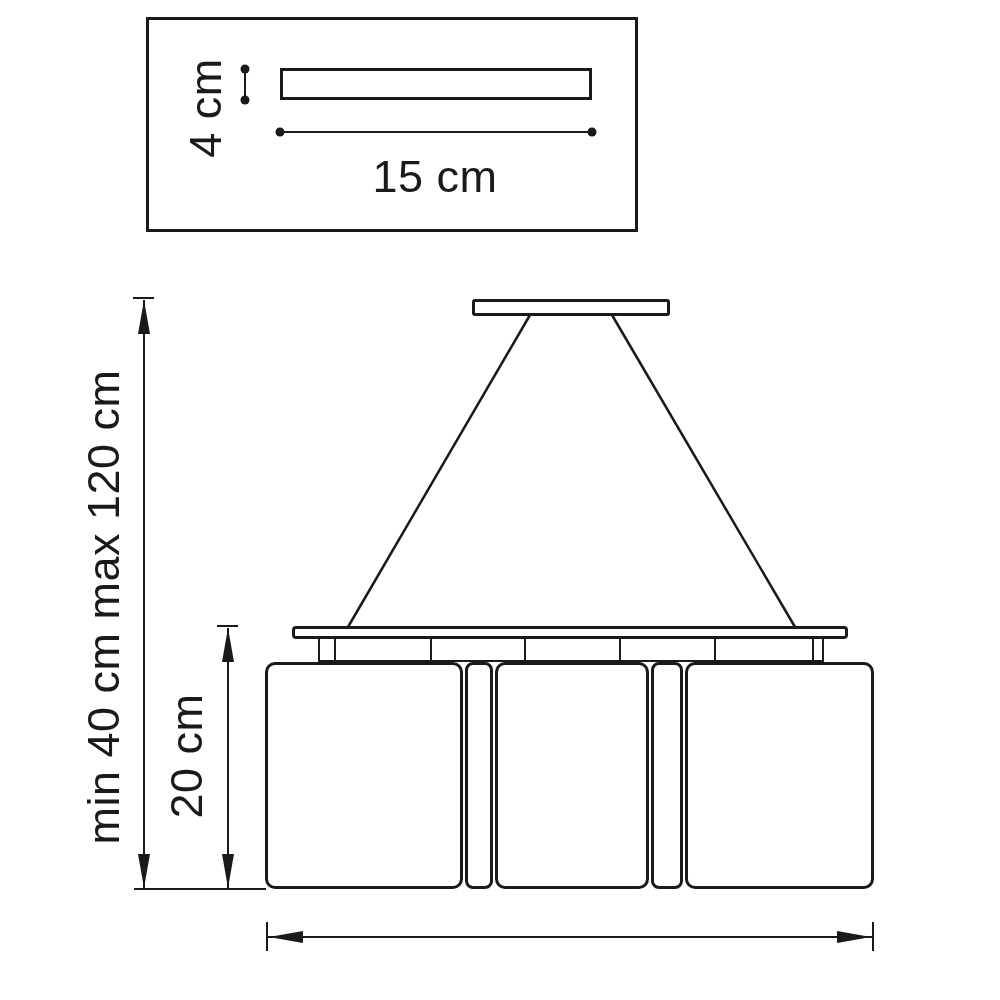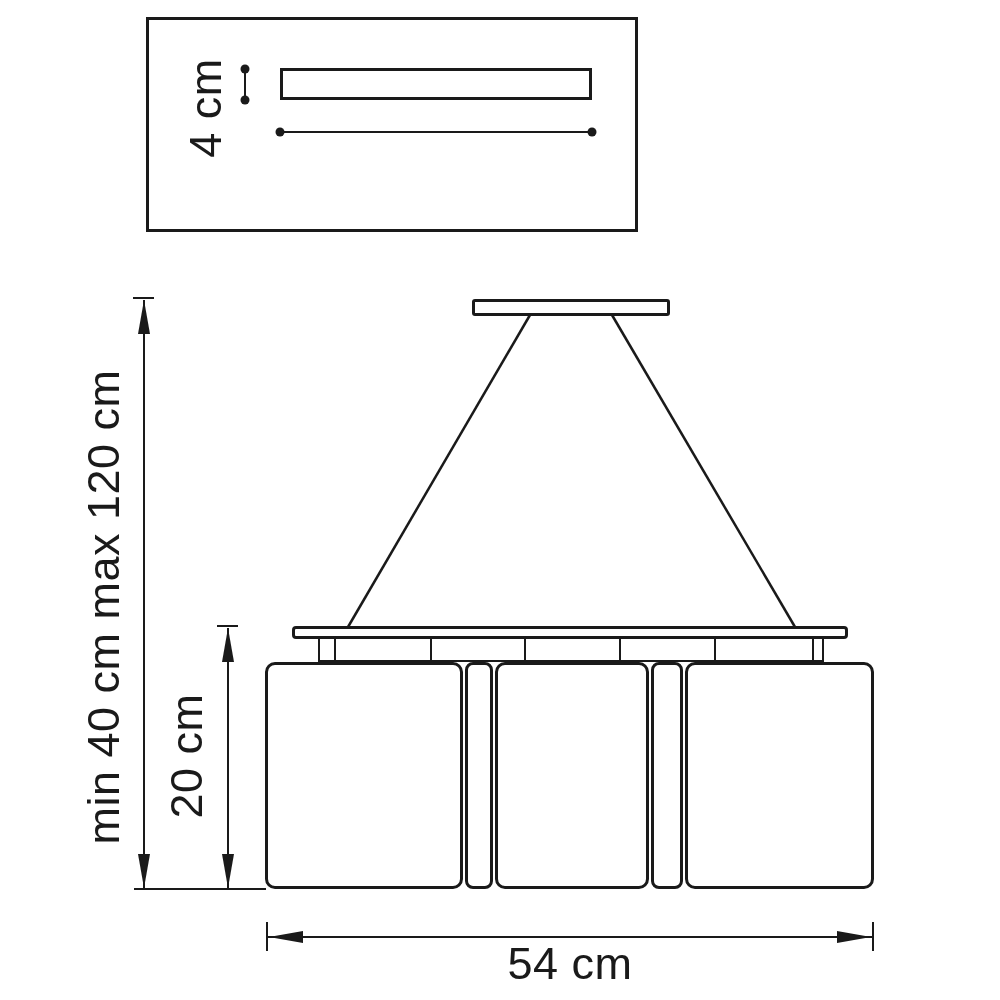--- a/index.html
+++ b/index.html
@@ -35,20 +35,21 @@
   <div class="box" style="left:280px; top:68px; width:312px; height:32px;"></div>
 
   <div class="line" style="left:244px; top:69px; width:2px; height:30px;"></div>
   <div class="dot" style="left:245px; top:69px;"></div>
   <div class="dot" style="left:245px; top:100px;"></div>
   <div class="label rot" style="left:55px; top:83px; width:300px; height:50px;">4 cm</div>
 
   <div class="line" style="left:280px; top:131px; width:312px; height:2px;"></div>
   <div class="dot" style="left:280px; top:132px;"></div>
   <div class="dot" style="left:592px; top:132px;"></div>
+  <div class="label" style="left:285px; top:151px; width:300px; height:50px;">15 cm</div>
 
   <div class="box" style="left:472px; top:299px; width:198px; height:17px; border-radius:3px;"></div>
 
   <svg class="cables" viewBox="0 0 1000 1000">
     <line x1="530" y1="315" x2="348" y2="627" stroke="#1a1a1a" stroke-width="2.5"></line>
     <line x1="612" y1="315" x2="795" y2="627" stroke="#1a1a1a" stroke-width="2.5"></line>
   </svg>
 
   <div class="box" style="left:292px; top:626px; width:556px; height:13px; border-radius:4px;"></div>
 
@@ -79,15 +80,14 @@
   <div class="line" style="left:217px; top:625px; width:21px; height:2px;"></div>
   <div class="tri tri-up" style="left:222px; top:628px;"></div>
   <div class="tri tri-down" style="left:222px; top:854px;"></div>
   <div class="label rot" style="left:66px; top:731px; width:240px; height:50px;">20 cm</div>
 
   <div class="line" style="left:267px; top:936px; width:606px; height:2px;"></div>
   <div class="line" style="left:266px; top:922px; width:2px; height:29px;"></div>
   <div class="line" style="left:872px; top:922px; width:2px; height:29px;"></div>
   <div class="tri tri-left" style="left:269px; top:931px;"></div>
   <div class="tri tri-right" style="left:837px; top:931px;"></div>
-  <div class="label" style="left:420px; top:938px; width:300px; height:50px;">54 cm</div>
 
 </div>
 
 </body></html>

